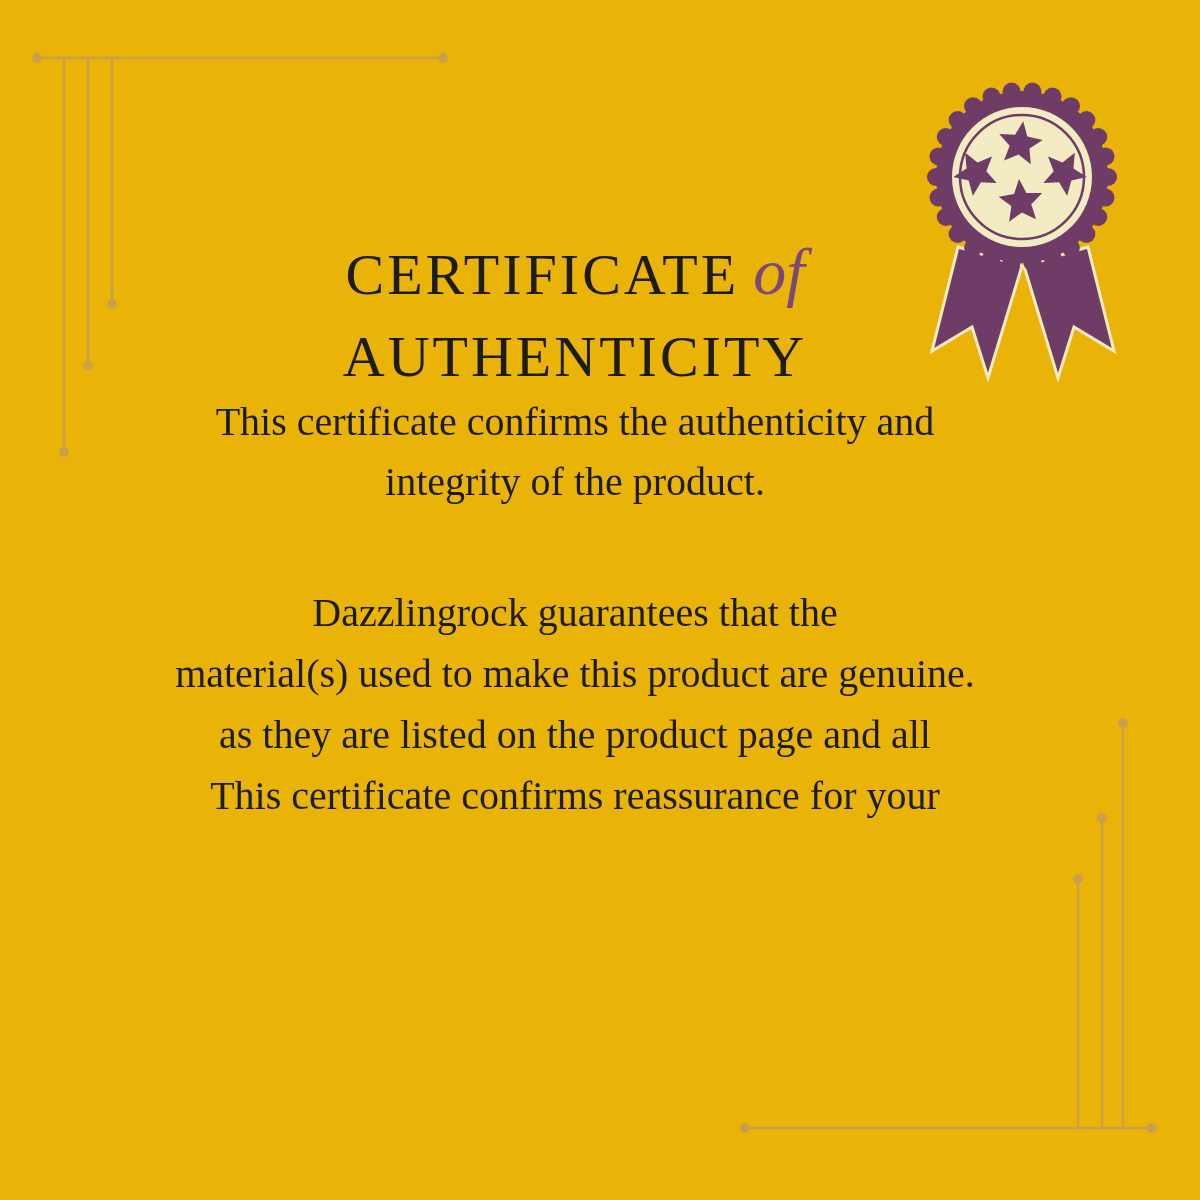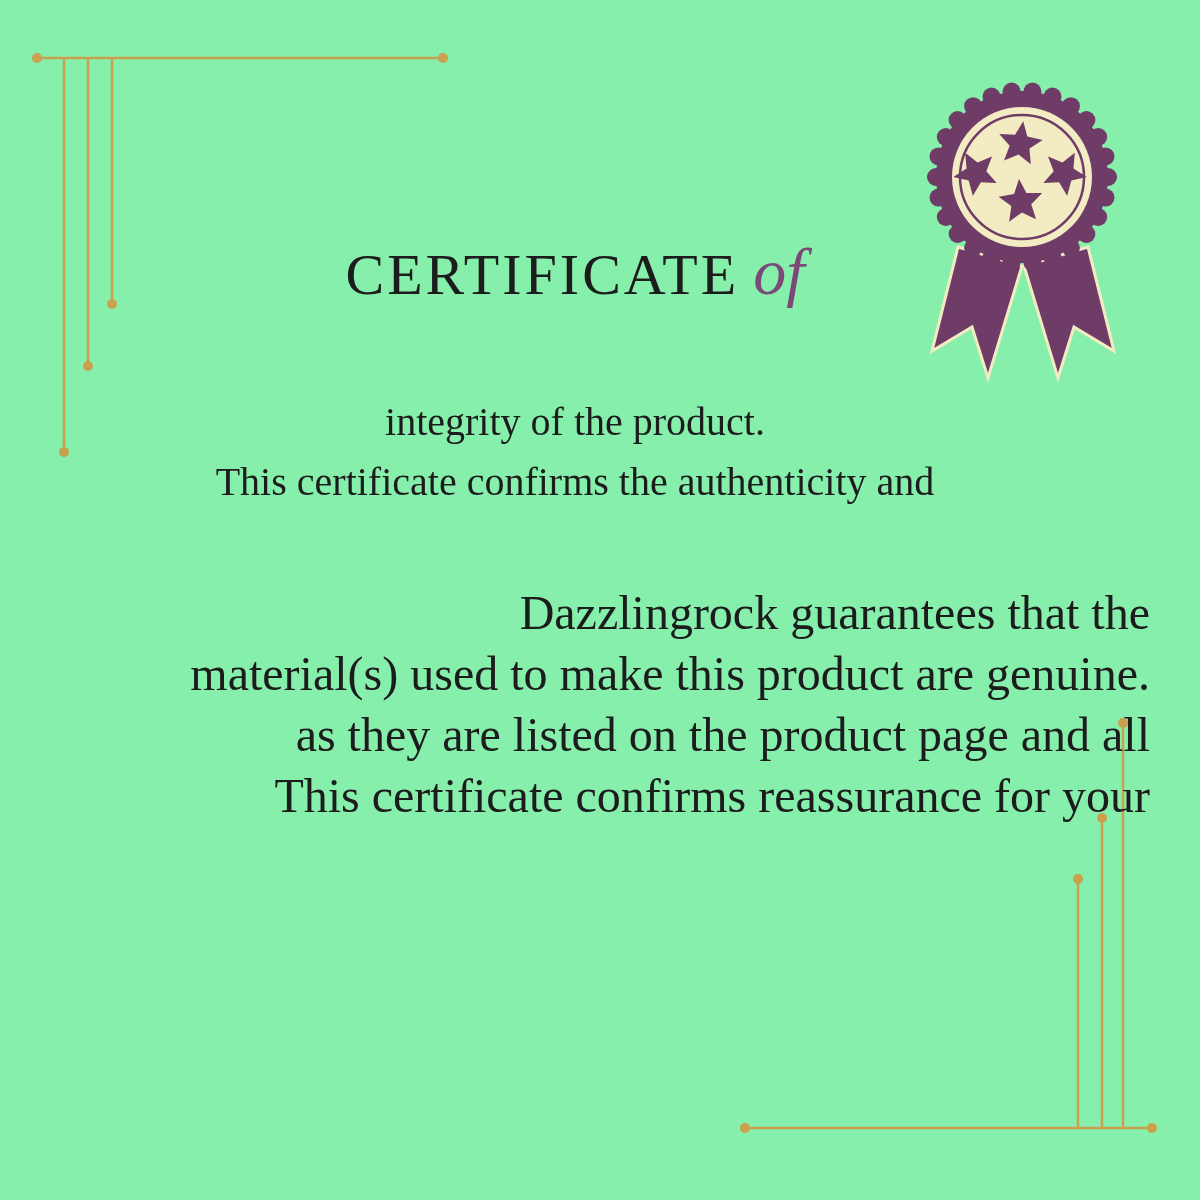--- a/index.html
+++ b/index.html
@@ -1,39 +1,39 @@
 <!DOCTYPE html>
 <html><head>
 <meta charset="utf-8">
 <style>
   html,body{margin:0;padding:0;background:#ffffff;}
   .stage{
     position:relative;
     width:1200px;height:1200px;
-    background:#86efac;
+    background:#eab308;
     overflow:hidden;
     font-family:"Liberation Serif","DejaVu Serif",serif;
     color:#1c1c1c;
   }
   .deco{position:absolute;}
   .deco-tl{left:0;top:0;}
   .deco-br{left:720px;top:680px;}
   .badge{position:absolute;left:925px;top:80px;}
   .text-col{position:absolute;left:0;width:1150px;text-align:center;}
   .title-block{top:238px;line-height:68px;}
   .title-line{white-space:nowrap;}
   .title-main{
     font-size:58px;letter-spacing:3px;color:#1c1c1c;font-weight:400;
   }
   .title-accent{
     font-size:66px;font-style:italic;color:#7b4878;letter-spacing:0;
     margin-left:10px;
   }
   .subtitle-block{top:392px;line-height:60px;font-size:40px;}
-  .body-block{top:582px;line-height:61px;font-size:48px;text-align:right;}
+  .body-block{top:582px;line-height:61px;font-size:40px;}
   .line{white-space:nowrap;}
 </style>
 </head>
 <body>
 
 <div class="stage">
 
   <svg class="deco deco-tl" width="480" height="480" viewBox="0 0 480 480">
     <g stroke="#c9a14e" stroke-width="2.5" fill="#c9a14e">
       <line x1="37" y1="58" x2="443" y2="58"></line>
@@ -116,25 +116,26 @@
         <polygon points="0,-23 6.2,-8.5 21.9,-7.1 10,3.2 13.5,18.6 0,10.5 -13.5,18.6 -10,3.2 -21.9,-7.1 -6.2,-8.5"></polygon>
       </g>
     </g>
   </svg>
 
   <div class="text-col title-block">
     <div class="title-line">
       <span class="title-main">CERTIFICATE</span>
       <span class="title-accent">of</span>
     </div>
+    <div class="title-line title-main">AUTHENTICITY</div>
   </div>
 
   <div class="text-col subtitle-block">
+    <div class="line">This certificate confirms the authenticity and</div>
     <div class="line">integrity of the product.</div>
-    <div class="line">This certificate confirms the authenticity and</div>
   </div>
 
   <div class="text-col body-block">
     <div class="line">Dazzlingrock guarantees that the</div>
     <div class="line">material(s) used to make this product are genuine.</div>
     <div class="line">as they are listed on the product page and all</div>
     <div class="line">This certificate confirms reassurance for your</div>
   </div>
 
 </div>

